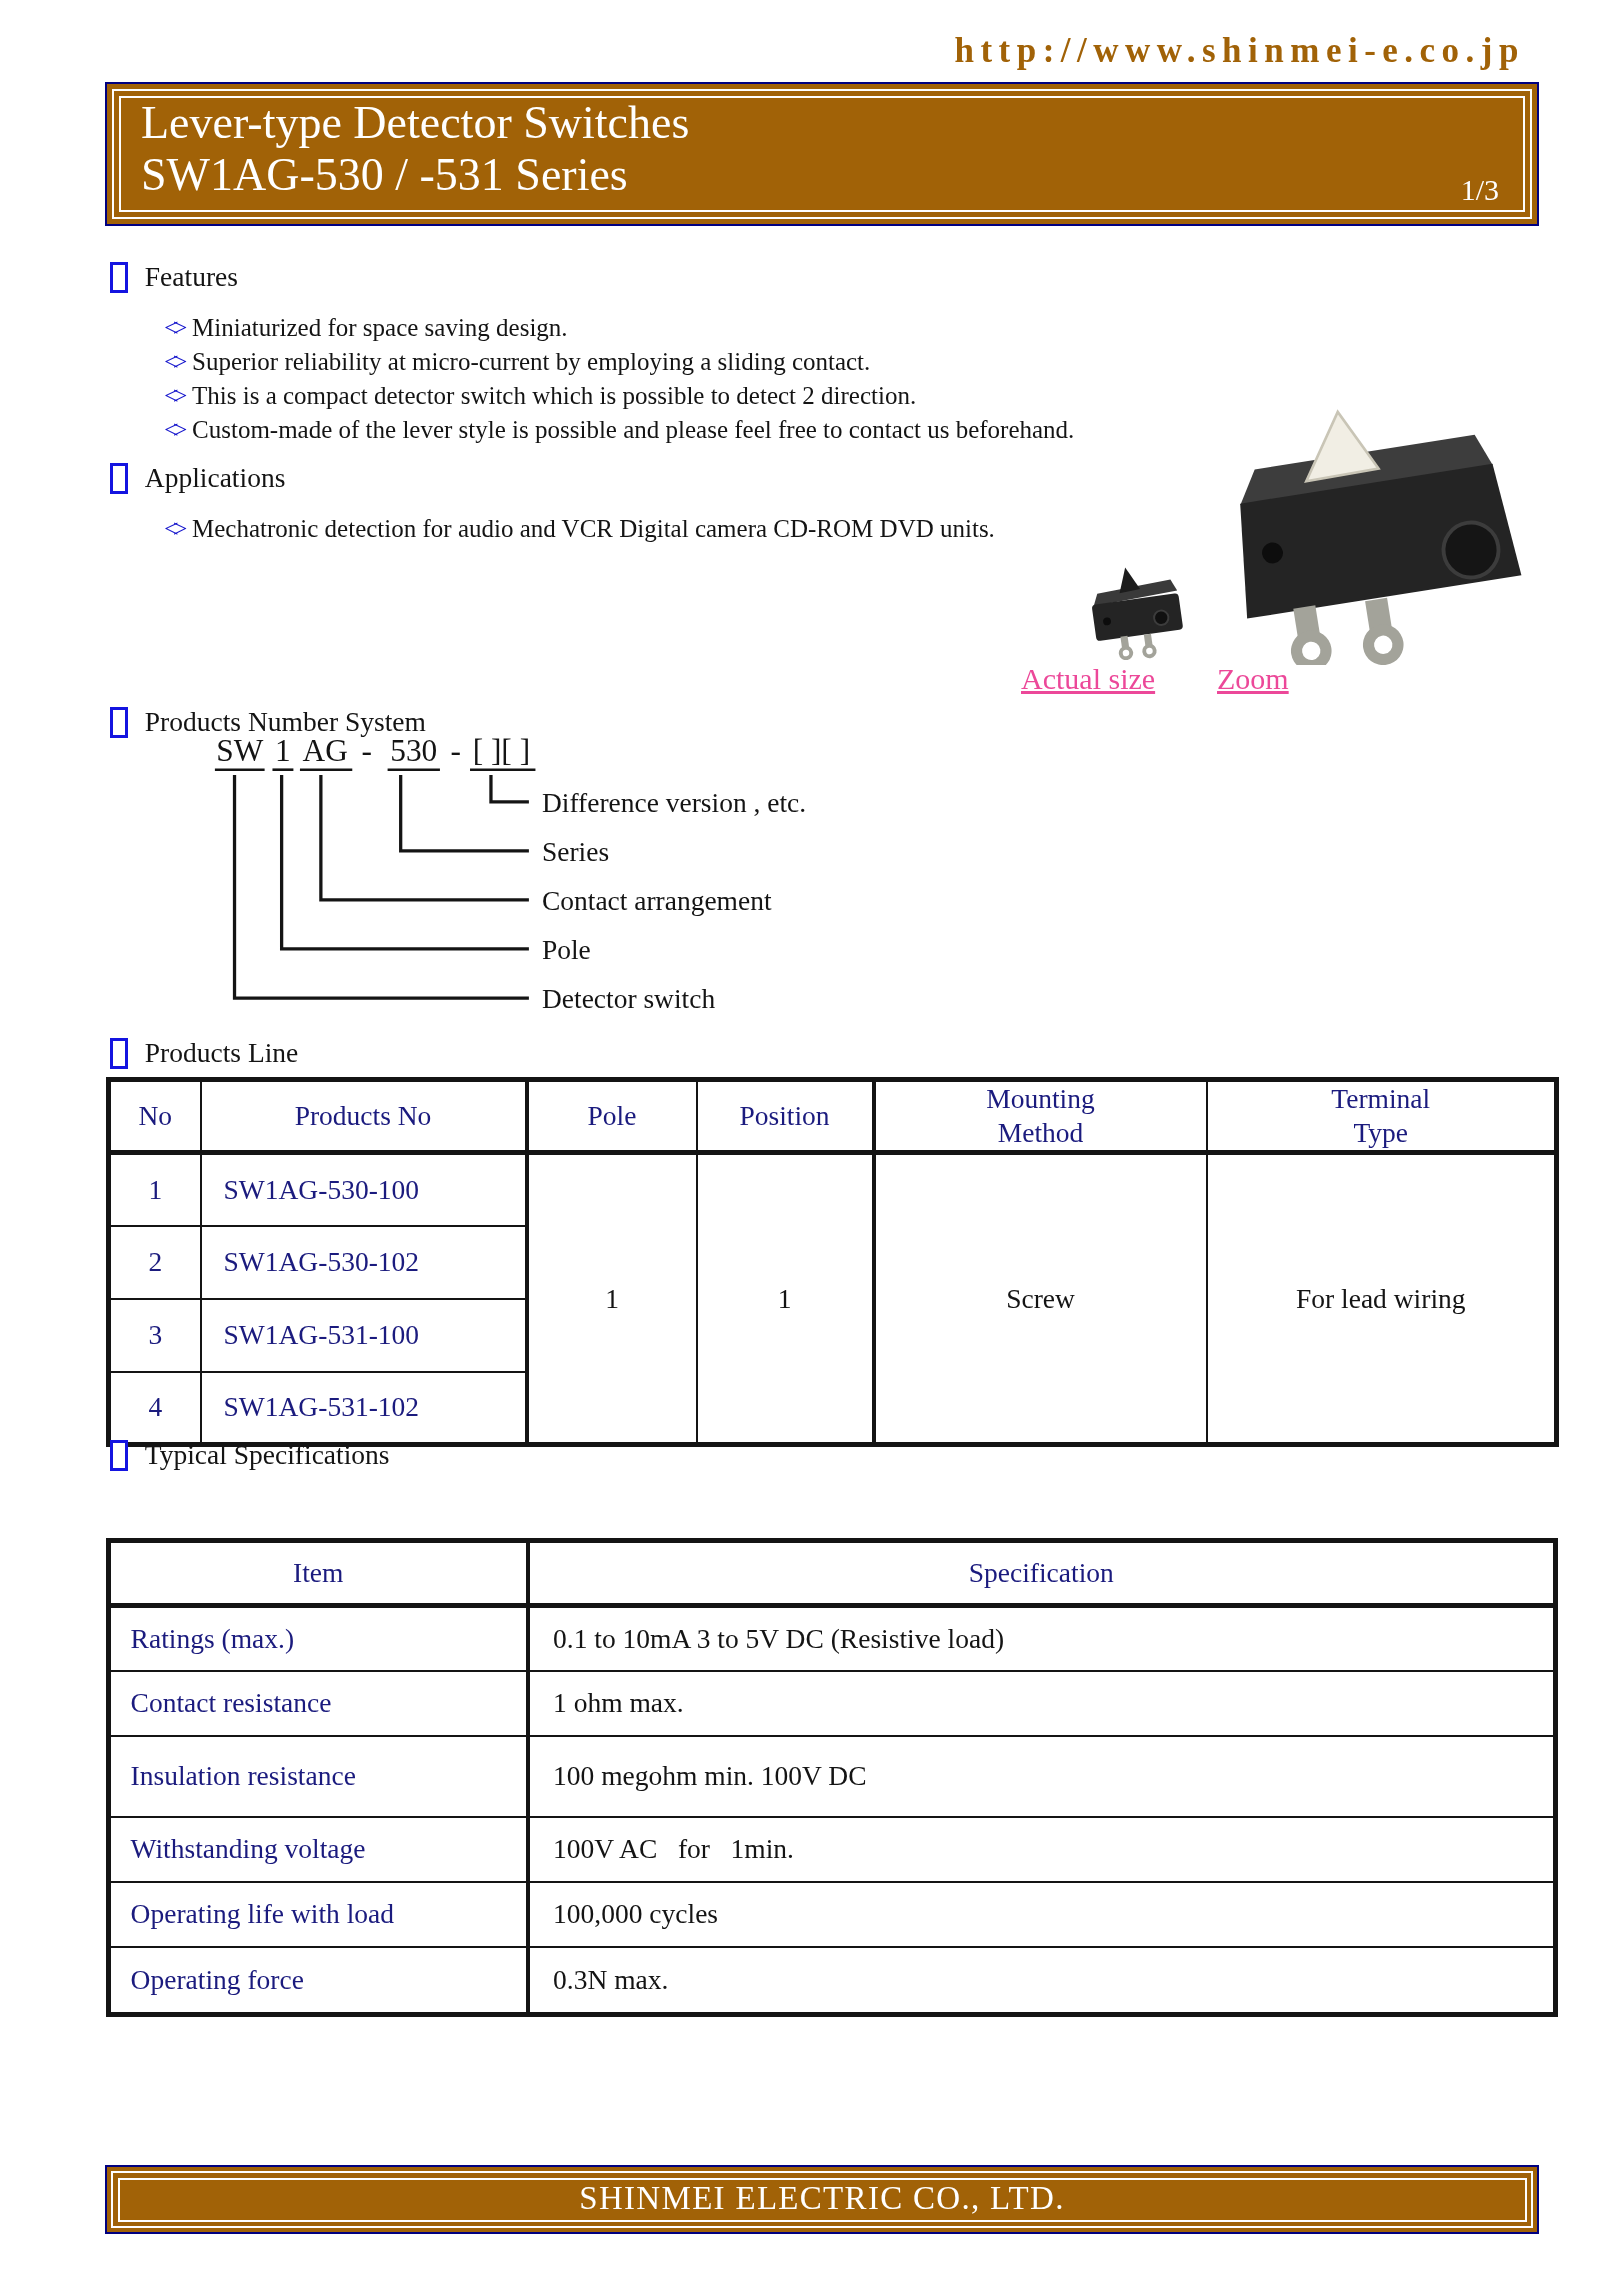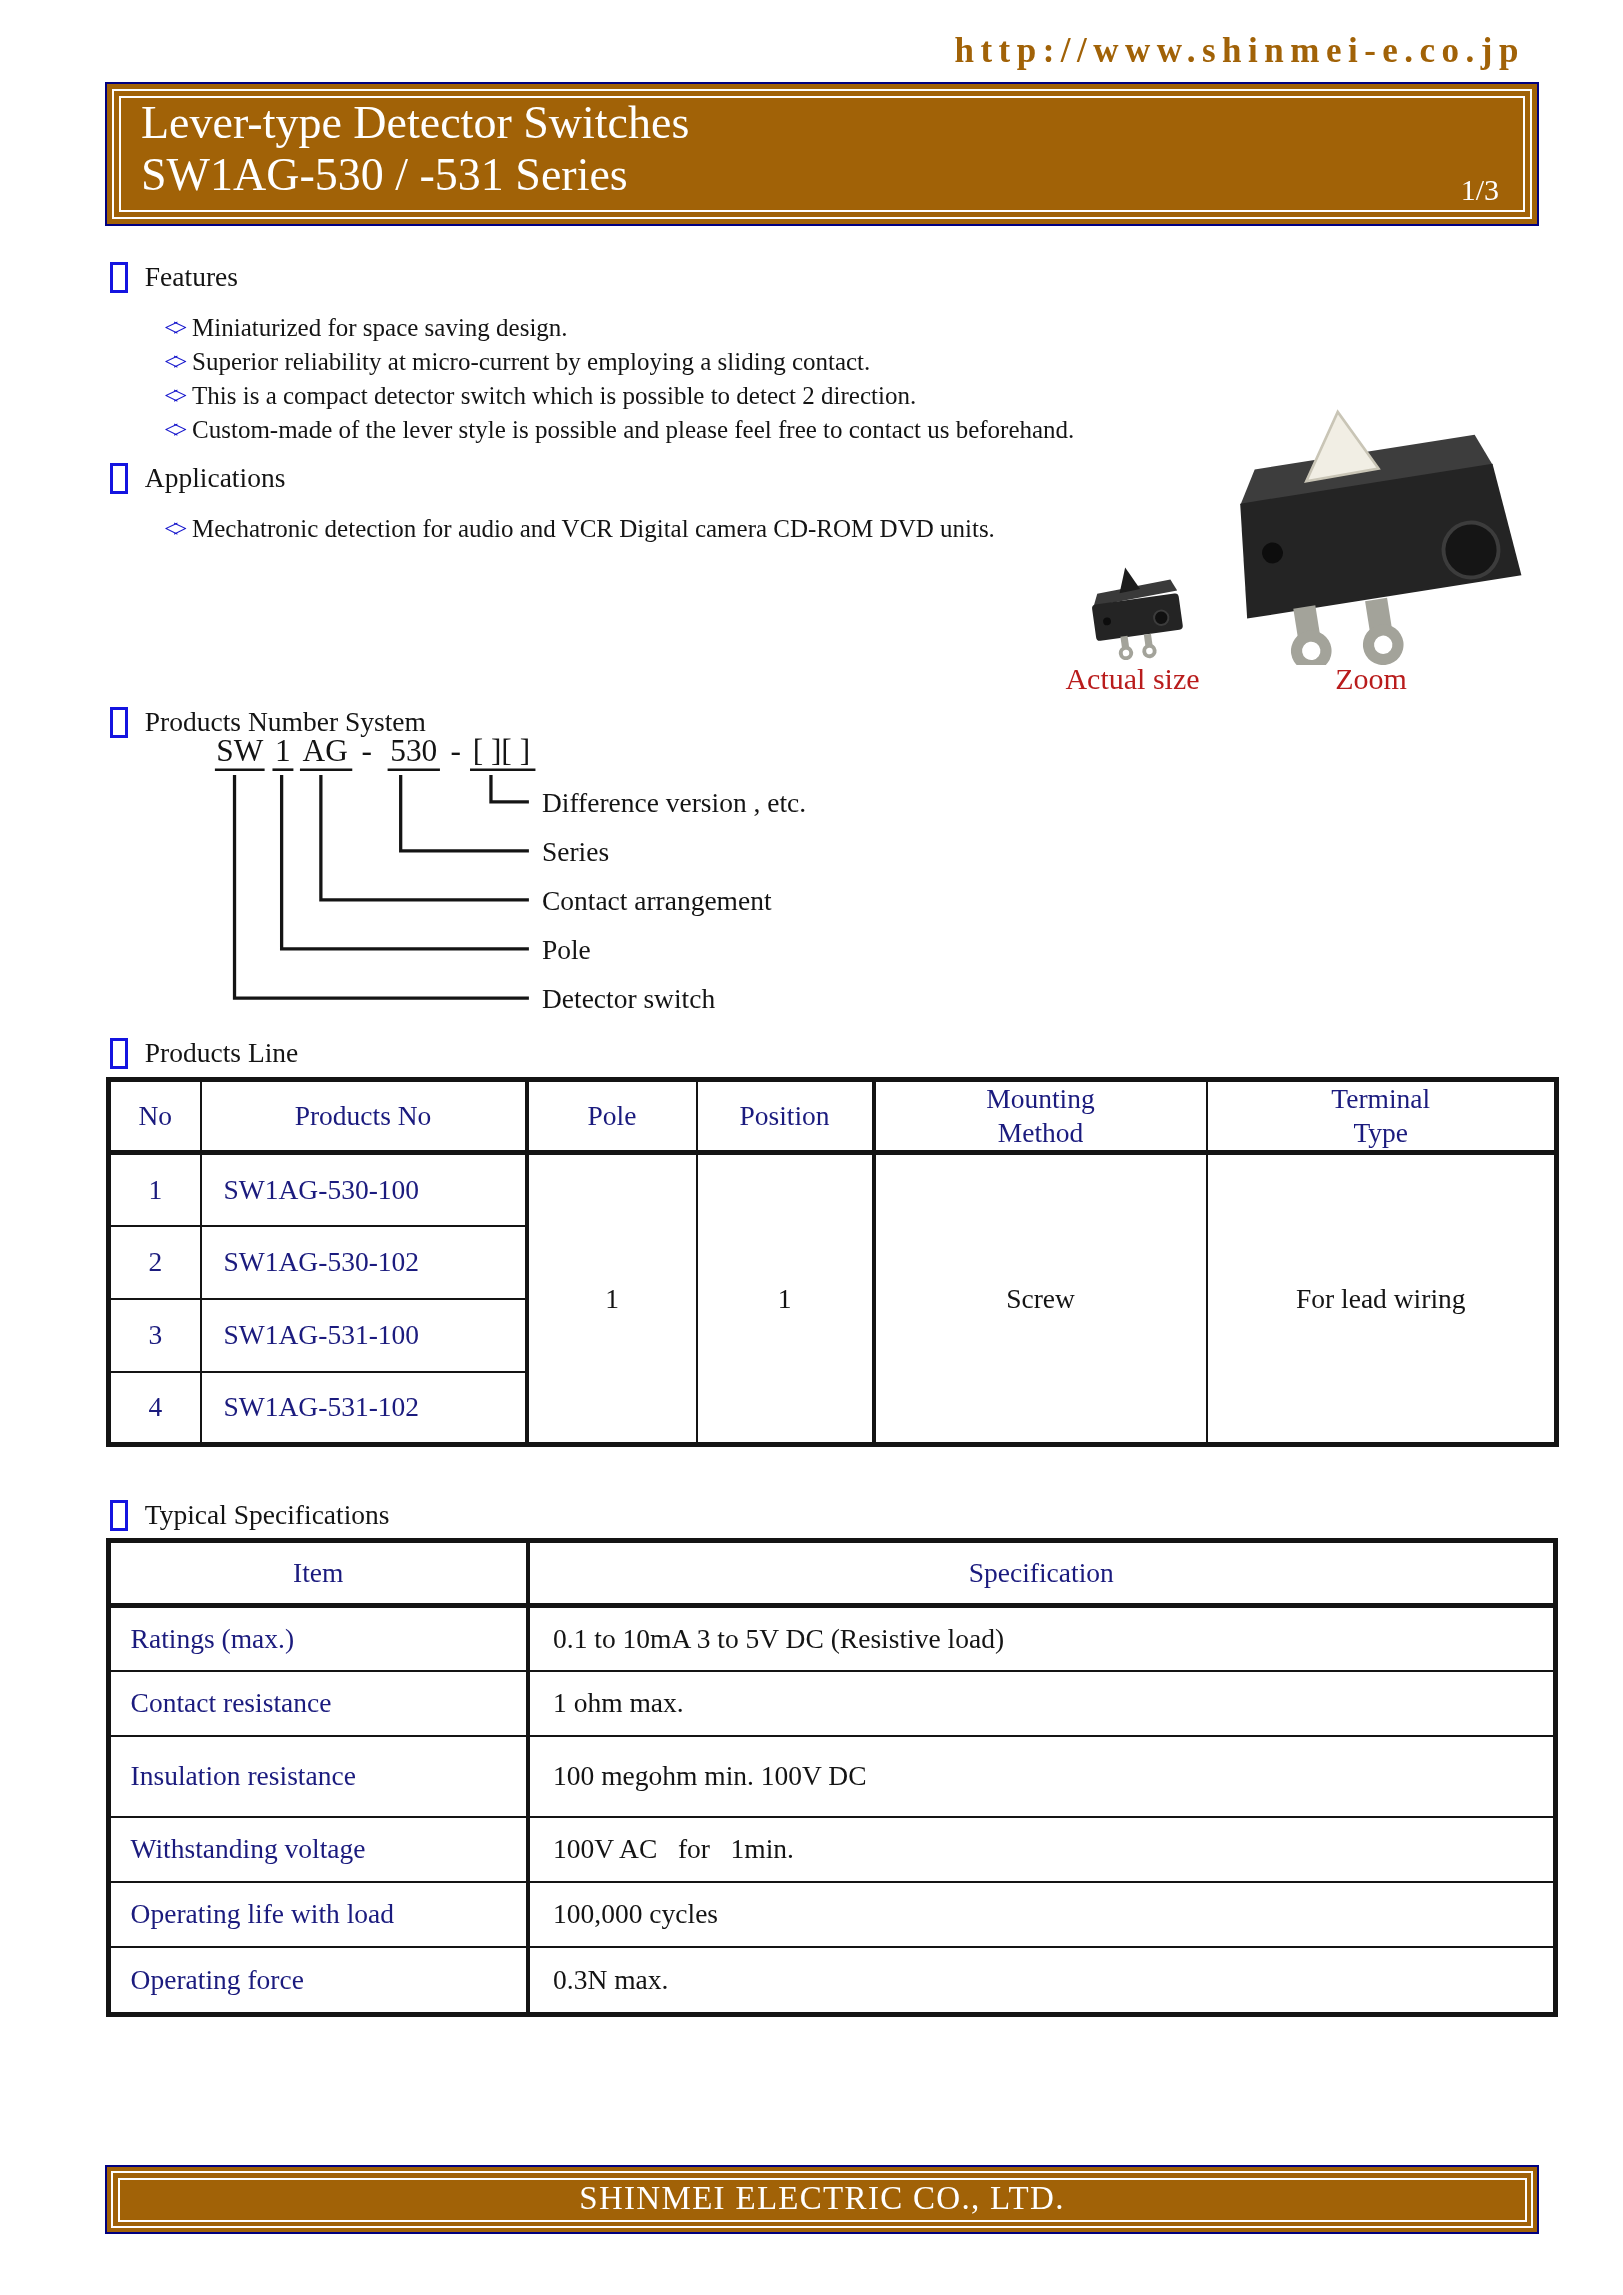--- a/index.html
+++ b/index.html
@@ -27,21 +27,21 @@
   
   .section-head { position:absolute; display:flex; align-items:center; gap:17px; }
   .section-marker { display:inline-block; width:11.8px; height:25px; border:3.3px solid #1414e0; background:#ffffff; }
   .section-title { font-size:27.5px; color:#141414; white-space:nowrap; }
   
   .bullet-item { position:absolute; display:flex; align-items:baseline; white-space:nowrap; }
   .angle-bullet { color:#1414cc; font-size:26px; letter-spacing:-5.9px; margin-right:10.5px; }
   .bullet-text { font-size:25px; color:#141414;margin-top:16px; }
   
   .photo { position:absolute; }
-  .photo-label { position:absolute; font-size:30px; color:#b91c1c; text-align:center; }
+  .photo-label { position:absolute; font-size:30px; color:#ec4899; text-align:left;text-decoration:underline; }
   
   .pns-svg { position:absolute; left:0; top:720px; }
   .pns-code { font-family:"Liberation Serif","DejaVu Serif",serif; font-size:48px; fill:#141414; }
   .pns-label { font-family:"Liberation Serif","DejaVu Serif",serif; font-size:42px; fill:#141414; }
   
   table.dtable { position:absolute; left:106px; border-collapse:collapse; table-layout:fixed;
                  font-size:27.5px; background:#ffffff; border:5.2px solid #141414; }
   .dtable th, .dtable td { border:2px solid #141414; vertical-align:middle; padding:0; overflow:hidden; }
   .dtable th { color:#1b1b7e; font-weight:normal; text-align:center; }
   .dtable th { border-bottom:5.2px solid #141414; }
@@ -218,21 +218,21 @@
         <td class="no-cell">3</td>
         <td class="prod-cell thick-r">SW1AG-531-100</td>
       </tr>
       <tr style="height:73px">
         <td class="no-cell">4</td>
         <td class="prod-cell thick-r">SW1AG-531-102</td>
       </tr>
     </tbody>
   </table>
 
-  <div class="section-head" style="left:110px; top:1499px;">
+  <div class="section-head" style="left:110px; top:1439px;">
     <span class="section-marker"></span>
     <span class="section-title">Typical Specifications</span>
   </div>
   <table class="dtable spec-table" style="top:1538px; width:1447px;">
     <colgroup>
         <col style="width:419px">
         <col style="width:1028px">
       </colgroup>
     <thead>
       <tr style="height:65px">

